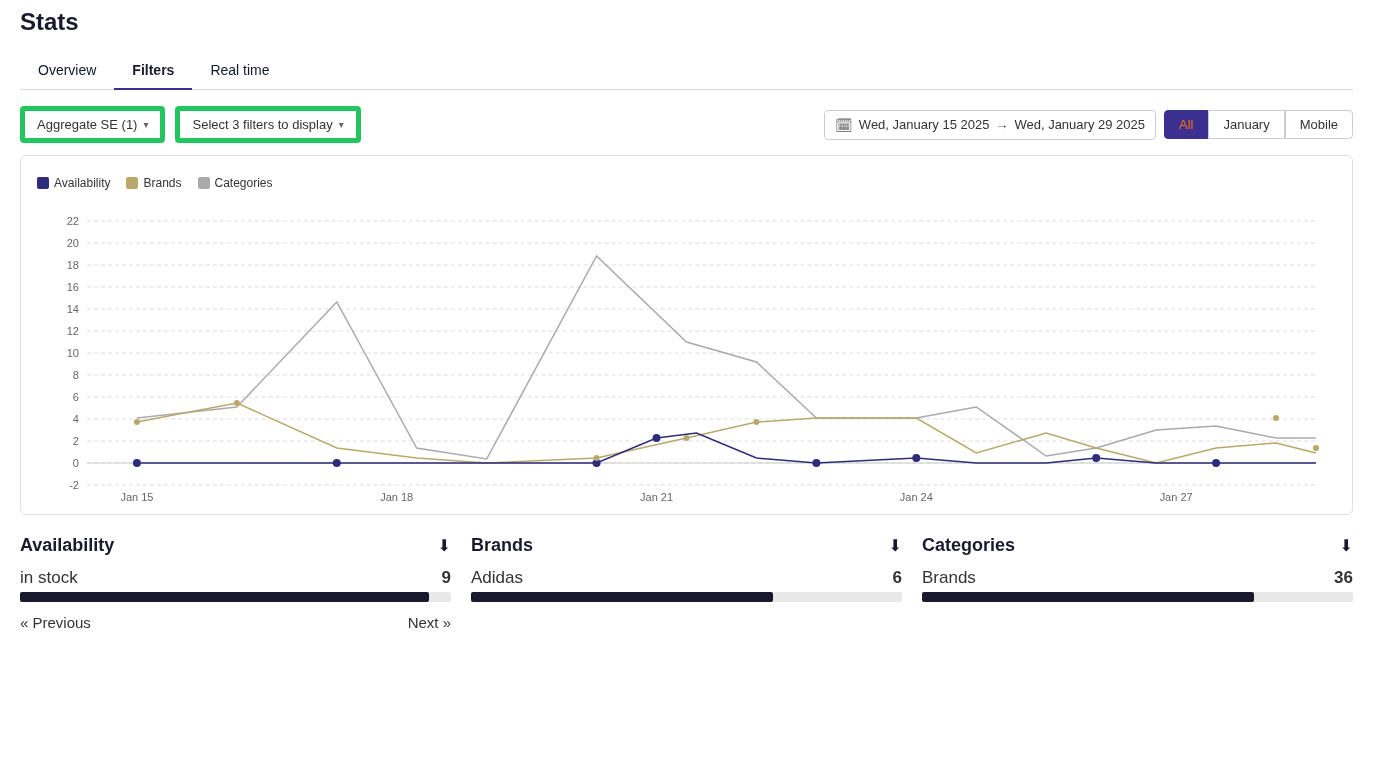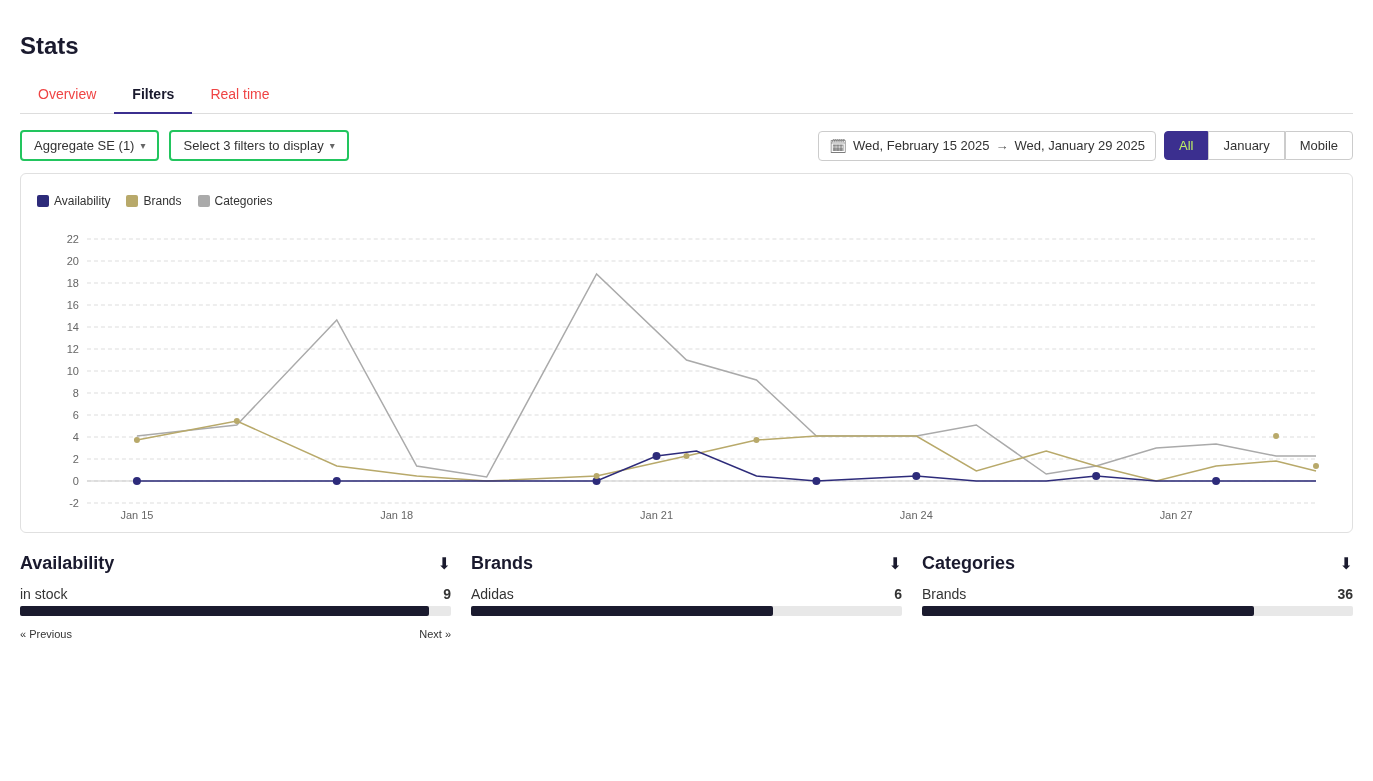--- a/index.html
+++ b/index.html
@@ -1,64 +1,64 @@
 <!DOCTYPE html>
 <html><head>
   <meta charset="utf-8">
   <style>
     * { box-sizing: border-box; margin: 0; padding: 0; }
     body { font-family: -apple-system, BlinkMacSystemFont, 'Segoe UI', sans-serif; background: #f5f5f7; color: #1a1a2e; font-size: 14px; }
     
-    .page-wrapper { background: #fff; min-height: 781px; padding: 32px 20px; }
+    .page-wrapper { background: #fff; min-height: 781px; padding: 8px 20px; }
     
     h1 { font-size: 24px; font-weight: 700; color: #1a1a2e; margin-bottom: 16px; }
     
     .tabs { display: flex; border-bottom: 1px solid #ddd; margin-bottom: 16px; }
-    .tab { padding: 10px 18px; cursor: pointer; color: #ef4444; font-size: 14px; border-bottom: 2px solid transparent; margin-bottom: -1px; }
+    .tab { padding: 10px 18px; cursor: pointer; color: #0f172a; font-size: 14px; border-bottom: 2px solid transparent; margin-bottom: -1px; }
     .tab.active { color: #1a1a2e; font-weight: 600; border-bottom: 2px solid #3b2f8f; }
     
     .toolbar { display: flex; align-items: center; gap: 10px; margin-bottom: 12px; }
     .toolbar-left { display: flex; gap: 10px; flex: 1; }
-    .dropdown-btn { border: 2px solid #22c55e; border-radius: 4px; padding: 6px 12px; background: #fff; cursor: pointer; font-size: 13px; color: #333; display: flex; align-items: center; gap: 6px; }
+    .dropdown-btn { border: 5px solid #22c55e; border-radius: 4px; padding: 6px 12px; background: #fff; cursor: pointer; font-size: 13px; color: #333; display: flex; align-items: center; gap: 6px; }
     .dropdown-btn .chevron { font-size: 10px; color: #666; }
     
     .toolbar-right { display: flex; align-items: center; gap: 8px; }
     .date-range { display: flex; align-items: center; gap: 6px; font-size: 13px; color: #333; border: 1px solid #ccc; border-radius: 4px; padding: 6px 10px; background: #fff; }
     .date-icon { color: #555; font-size: 14px; }
     .arrow-icon { color: #555; }
     
     .view-btns { display: flex; }
     .view-btn { padding: 6px 14px; border: 1px solid #ccc; background: #fff; cursor: pointer; font-size: 13px; color: #333; }
     .view-btn:first-child { border-radius: 4px 0 0 4px; }
     .view-btn:last-child { border-radius: 0 4px 4px 0; }
-    .view-btn.active { background: #3b2f8f; color: #bef264; border-color: #3b2f8f; text-align: right; }
+    .view-btn.active { background: #3b2f8f; color: #f97316; border-color: #3b2f8f; text-align: right; }
     
     .chart-container { border: 1px solid #e0e0e0; border-radius: 6px; background: #fff; padding: 20px 16px 10px; margin-bottom: 20px; position: relative; height: 360px; }
     
     .legend { display: flex; gap: 16px; margin-bottom: 12px; }
     .legend-item { display: flex; align-items: center; gap: 5px; font-size: 12px; color: #333; }
     .legend-dot { width: 12px; height: 12px; border-radius: 2px; }
     
     
     .chart-svg-wrapper { position: relative; width: 100%; height: 290px; margin-top: 21px; }
     
     .bottom-section { display: grid; grid-template-columns: 1fr 1fr 1fr; gap: 20px; }
     
     .filter-card { background: #fff; padding: 0; }
     .filter-card-header { display: flex; justify-content: space-between; align-items: center; margin-bottom: 12px; }
     .filter-card-title { font-size: 18px; font-weight: 700; color: #1a1a2e; }
     .download-icon { color: #1a1a2e; font-size: 16px; cursor: pointer; }
     
     .filter-item { margin-bottom: 12px; }
-    .filter-item-header { display: flex; justify-content: space-between; font-size: 14px; color: #333; margin-bottom: 4px; }
+    .filter-item-header { display: flex; justify-content: space-between; font-size: 17px; color: #333; margin-bottom: 4px; }
     .filter-count { font-weight: 600; }
     .progress-bar-bg { height: 10px; border-radius: 2px; background: #e8e8e8; }
     .progress-bar-fill { height: 100%; border-radius: 2px; background: #1a1a2e; }
     
-    .pagination { display: flex; justify-content: space-between; margin-top: 8px; font-size: 11px; color: #333; }
+    .pagination { display: flex; justify-content: space-between; margin-top: 8px; font-size: 15px; color: #333; }
     .page-link { cursor: pointer; color: #333; }
   </style>
 </head>
 <body>
 
 <div class="page-wrapper">
 
   <h1>Stats</h1>
 
   <div class="tabs">
@@ -74,21 +74,21 @@
         <span class="chevron">▾</span>
       </button>
       <button class="dropdown-btn">
         <span>Select 3 filters to display</span>
         <span class="chevron">▾</span>
       </button>
     </div>
     <div class="toolbar-right">
       <div class="date-range">
         <span class="date-icon">🗓</span>
-        <span>Wed, February 15 2025</span>
+        <span>Wed, January 15 2025</span>
         <span class="arrow-icon">→</span>
         <span>Wed, January 29 2025</span>
       </div>
       <div class="view-btns">
         <button class="view-btn active">All</button>
         <button class="view-btn">January</button>
         <button class="view-btn">Mobile</button>
       </div>
     </div>
   </div>

